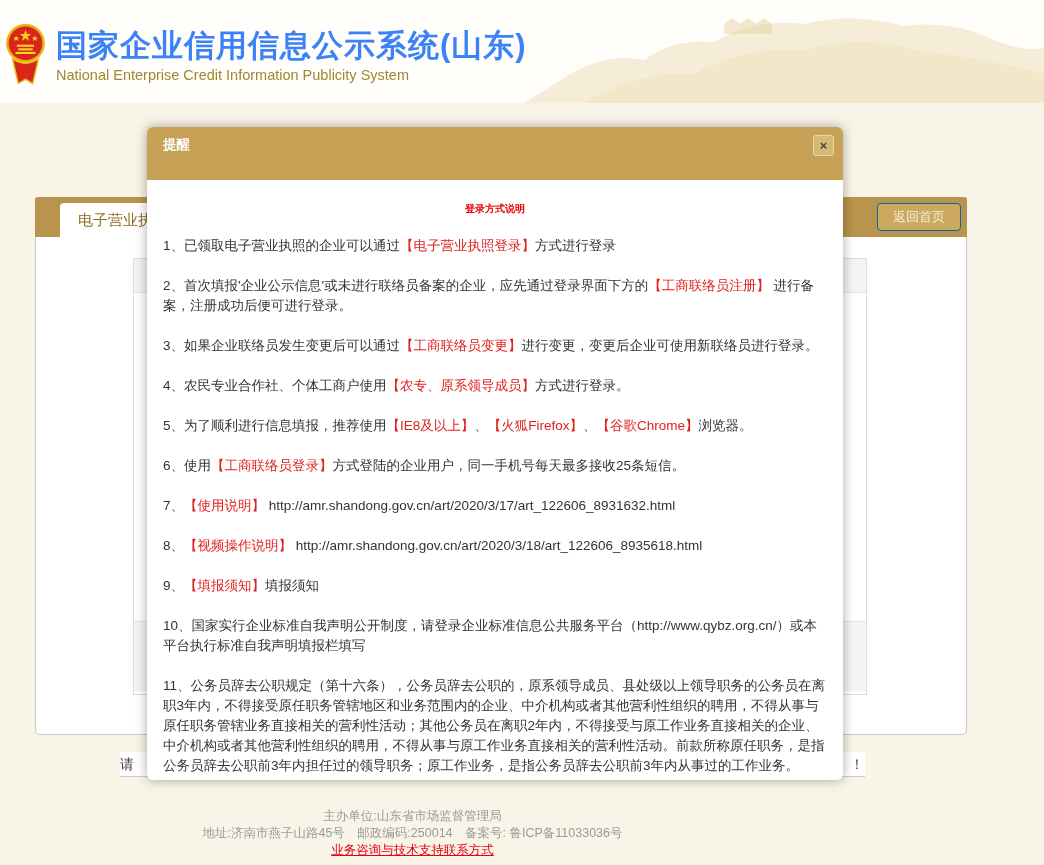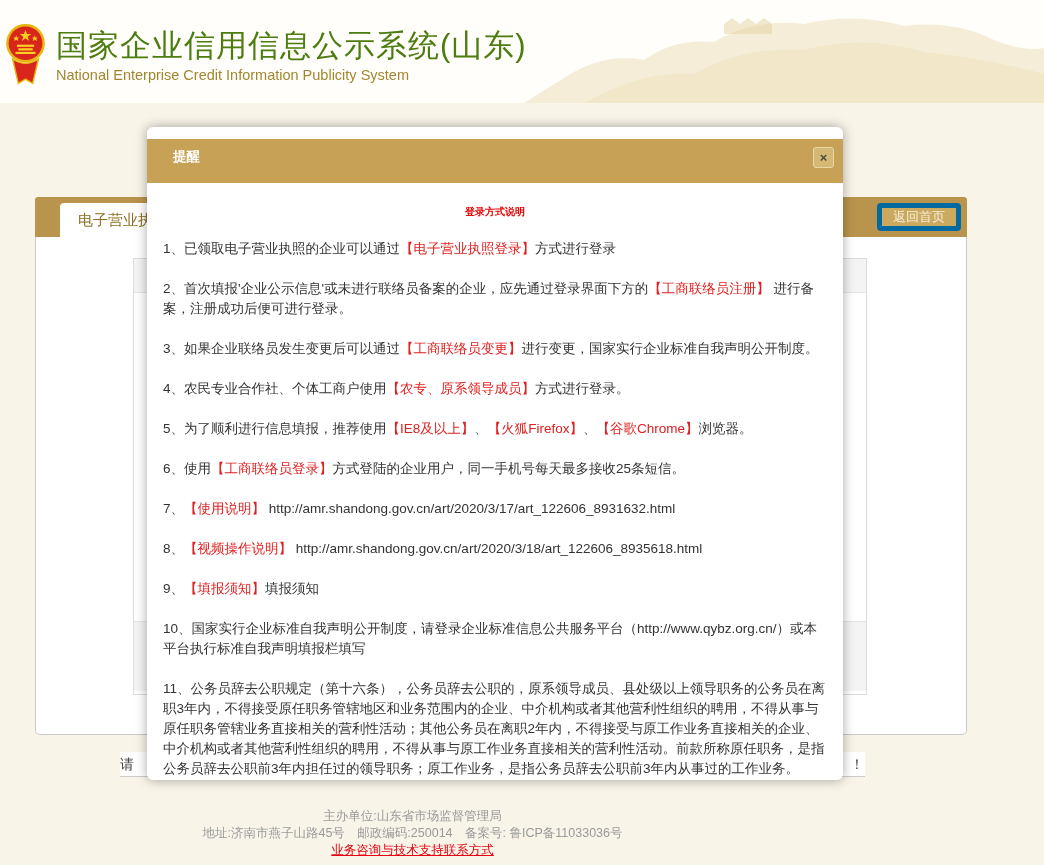--- a/index.html
+++ b/index.html
@@ -8,30 +8,30 @@
     position:relative; overflow:hidden;
     background:#f8f4e8;
     font-family:"Liberation Sans","DejaVu Sans",sans-serif;
     color:#333;
   }
   
   .header { position:absolute; left:0; top:0; width:1044px; height:103px; background:#fffefb; overflow:hidden; }
   .wall { position:absolute; right:0; top:0; pointer-events:none; }
   .emblem { position:absolute; left:4px; top:23px; }
   .title-wrap { position:absolute; left:56px; top:29px; }
-  .site-title { font-size:31px; font-weight:normal; color:#4d7c0f; letter-spacing:1px; line-height:34px; }
+  .site-title { font-size:31px; font-weight:bold; color:#3b82f6; letter-spacing:1px; line-height:34px; }
   .site-subtitle { font-size:14.5px; color:#a2862f; margin-top:4px; }
   
   .panel { position:absolute; left:35px; top:197px; width:932px; height:538px; }
   .tabbar { position:relative; height:40px; background:#b9944d; border-radius:3px 3px 0 0; }
   .tab { position:absolute; left:25px; top:6px; width:152px; height:34px; background:#fff;
          border-radius:4px 4px 0 0; font-size:15px; color:#8d6e1f; line-height:34px;
          padding-left:18px; white-space:nowrap; overflow:hidden; }
   .back-home { position:absolute; right:6px; top:6px; width:84px; height:28px; background:#cbaa60;
-         border:5px solid #0369a1; border-radius:4px; color:#f4ecd7; font-size:13px;
+         border:1px solid #0369a1; border-radius:4px; color:#f4ecd7; font-size:13px;
          font-family:inherit; cursor:pointer; }
   .panel-body { position:absolute; left:0; top:40px; width:932px; height:498px; background:#fff;
          border:1px solid #c9c9c9; border-top:none; border-radius:0 0 5px 5px; }
   .inner-box { position:absolute; left:97px; top:21px; width:734px; height:437px;
          border:1px solid #dcdcdc; background:#fff; }
   .inner-head { height:34px; background:#f4f4f4; border-bottom:1px solid #e4e4e4; }
   .inner-foot { position:absolute; left:0; bottom:3px; width:100%; height:70px;
          background:#f4f4f4; border-top:1px solid #e4e4e4; }
   
   .notice { position:absolute; left:120px; top:752px; width:745px; height:25px; background:#fff;
@@ -39,22 +39,22 @@
   .n-left { position:absolute; left:0; }
   .n-right { position:absolute; left:716px; white-space:nowrap; }
   .n-right .red { color:#e0245e; }
   
   .footer { position:absolute; left:0; top:808px; width:825px; text-align:center;
          font-size:12.5px; color:#9a9a9a; line-height:17px; }
   .footer-link { color:#e60012; text-decoration:underline; cursor:pointer; }
   
   .modal { position:absolute; left:147px; top:127px; width:696px; height:653px; background:#fff;
          border-radius:6px; box-shadow:0 0 12px rgba(0,0,0,.35); overflow:hidden; }
-  .modal-bar { position:relative; height:44px; background:#c7a156; color:#fff;
-         font-size:13.5px; font-weight:bold; line-height:36px; padding-left:26px;margin-top:12px; }
+  .modal-bar { position:relative; height:53px; background:#c7a156; color:#fff;
+         font-size:13.5px; font-weight:bold; line-height:36px; padding-left:16px; }
   .modal-close { position:absolute; right:9px; top:8px; width:21px; height:21px; background:#d4b873;
          border:1px solid #e7d7a9; border-radius:3px; color:#4a4a4a; font-weight:bold;
          font-size:13px; line-height:17px; text-align:center; cursor:pointer; font-family:inherit; padding:0; }
   .modal-body { padding:10px 16px 12px 16px; }
   .modal-heading { text-align:center; color:#e60000; font-weight:bold; font-size:10px;
          margin:12px 0 6px 0; }
   .modal-item { font-size:13.5px; line-height:20px; color:#333; margin:20px 0; }
   .modal-item .red { color:#e02020; }
   .check-row { text-align:center; margin-top:14px; font-size:13.5px; color:#333; }
   .checkbox { display:inline-block; width:14px; height:14px; background:#1d6fd1; border-radius:2px;
@@ -118,21 +118,21 @@
 <div class="modal">
   <div class="modal-bar">
     <span>提醒</span>
     <button class="modal-close">×</button>
   </div>
   <div class="modal-body">
     <div class="modal-heading">登录方式说明</div>
     <div id="modal-items">
         <p class="modal-item"><span>1、已领取电子营业执照的企业可以通过</span><span class="red">【电子营业执照登录】</span><span>方式进行登录</span></p>
         <p class="modal-item"><span>2、首次填报'企业公示信息'或未进行联络员备案的企业，应先通过登录界面下方的</span><span class="red">【工商联络员注册】</span><span> 进行备案，注册成功后便可进行登录。</span></p>
-        <p class="modal-item"><span>3、如果企业联络员发生变更后可以通过</span><span class="red">【工商联络员变更】</span><span>进行变更，国家实行企业标准自我声明公开制度。</span></p>
+        <p class="modal-item"><span>3、如果企业联络员发生变更后可以通过</span><span class="red">【工商联络员变更】</span><span>进行变更，变更后企业可使用新联络员进行登录。</span></p>
         <p class="modal-item"><span>4、农民专业合作社、个体工商户使用</span><span class="red">【农专、原系领导成员】</span><span>方式进行登录。</span></p>
         <p class="modal-item"><span>5、为了顺利进行信息填报，推荐使用</span><span class="red">【IE8及以上】</span><span>、</span><span class="red">【火狐Firefox】</span><span>、</span><span class="red">【谷歌Chrome】</span><span>浏览器。</span></p>
         <p class="modal-item"><span>6、使用</span><span class="red">【工商联络员登录】</span><span>方式登陆的企业用户，同一手机号每天最多接收25条短信。</span></p>
         <p class="modal-item"><span>7、</span><span class="red">【使用说明】</span><span> http://amr.shandong.gov.cn/art/2020/3/17/art_122606_8931632.html</span></p>
         <p class="modal-item"><span>8、</span><span class="red">【视频操作说明】</span><span> http://amr.shandong.gov.cn/art/2020/3/18/art_122606_8935618.html</span></p>
         <p class="modal-item"><span>9、</span><span class="red">【填报须知】</span><span>填报须知</span></p>
         <p class="modal-item"><span>10、国家实行企业标准自我声明公开制度，请登录企业标准信息公共服务平台（http://www.qybz.org.cn/）或本平台执行标准自我声明填报栏填写</span></p>
         <p class="modal-item"><span>11、公务员辞去公职规定（第十六条），公务员辞去公职的，原系领导成员、县处级以上领导职务的公务员在离职3年内，不得接受原任职务管辖地区和业务范围内的企业、中介机构或者其他营利性组织的聘用，不得从事与原任职务管辖业务直接相关的营利性活动；其他公务员在离职2年内，不得接受与原工作业务直接相关的企业、中介机构或者其他营利性组织的聘用，不得从事与原工作业务直接相关的营利性活动。前款所称原任职务，是指公务员辞去公职前3年内担任过的领导职务；原工作业务，是指公务员辞去公职前3年内从事过的工作业务。</span></p>
       </div>
     <div class="check-row">

